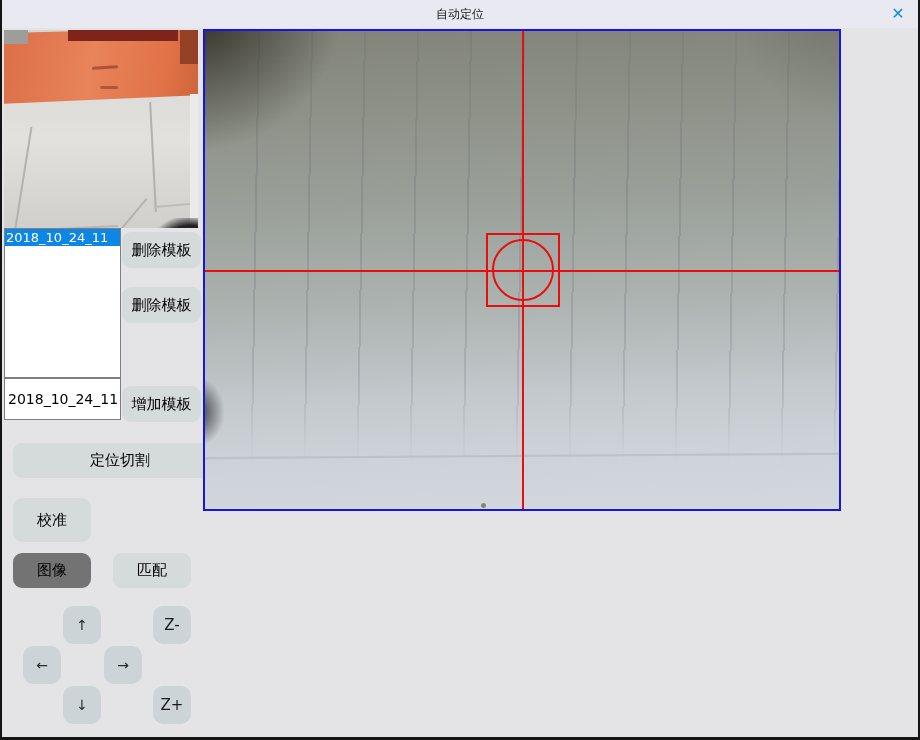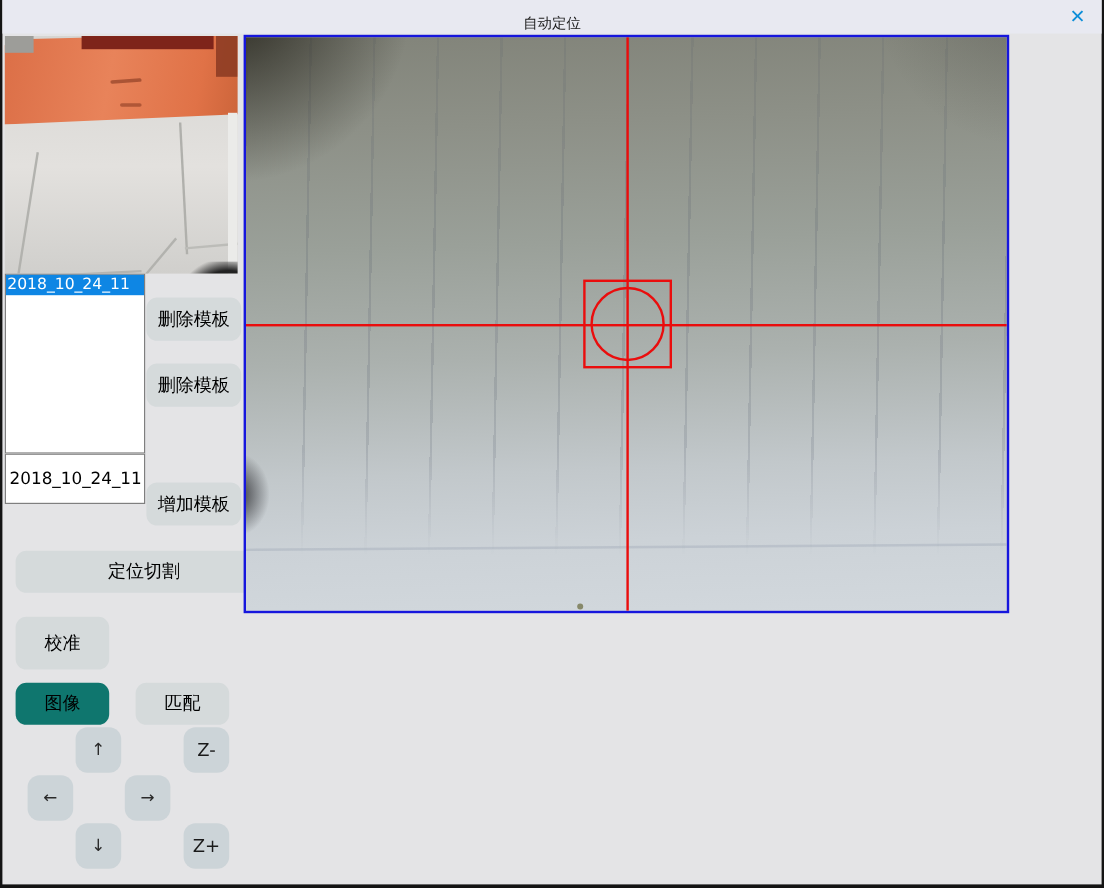--- a/index.html
+++ b/index.html
@@ -6,21 +6,21 @@
   html, body { width: 920px; height: 740px; overflow: hidden; }
   body { font-family: "DejaVu Sans", "Liberation Sans", sans-serif; background: #e4e4e6; }
 
   .window {
     position: relative; width: 920px; height: 740px;
     border-left: 2px solid #141414; border-right: 2px solid #141414; border-bottom: 3px solid #141414;
     background: #e4e4e6;
   }
   .titlebar {
     position: absolute; left: 0; top: 0; width: 100%; height: 28px;
-    background: #e8e9f1; display: flex; align-items: flex-end; justify-content: center;
+    background: #e8e9f1; display: flex; align-items: center; justify-content: center;
   }
   .title { font-size: 12px; color: #1a1a1a; }
   .close {
     position: absolute; right: 10px; top: 4px; width: 20px; height: 20px;
     color: #0d8ed8; font-size: 16px; font-weight: bold; text-align: center; line-height: 20px;
     cursor: pointer;
   }
 
   
   .thumb {
@@ -62,24 +62,24 @@
   .nameinput {
     position: absolute; left: 2px; top: 378px; width: 117px; height: 42px;
     border: 1px solid #7f7f7f; background: #fff; font-size: 14px; color: #000;
     padding-left: 3px; font-family: "DejaVu Sans", "Liberation Sans", sans-serif;
   }
 
   
   .btn {
     position: absolute; background: #d5dadb; border: none; border-radius: 9px;
     font-size: 15px; color: #000; font-family: "DejaVu Sans", "Liberation Sans", sans-serif;
-    cursor: pointer; text-align: center; margin-top: 16px;
+    cursor: pointer; text-align: center;
   }
   .tbtn { left: 120px; width: 79px; height: 36px; font-size: 15px; }
-  .btn.red { background: #0f766e; }
+  .btn.red { background: #737373; }
 
   .jog {
     position: absolute; width: 38px; height: 38px; background: #ccd4d8; border: none;
     border-radius: 10px; font-size: 14px; color: #2a2a2a; cursor: pointer;
     font-family: "DejaVu Sans", "Liberation Sans", sans-serif;
   }
   .jog.z { font-size: 15px; color: #1a1a1a; }
 
   
   .camera {

